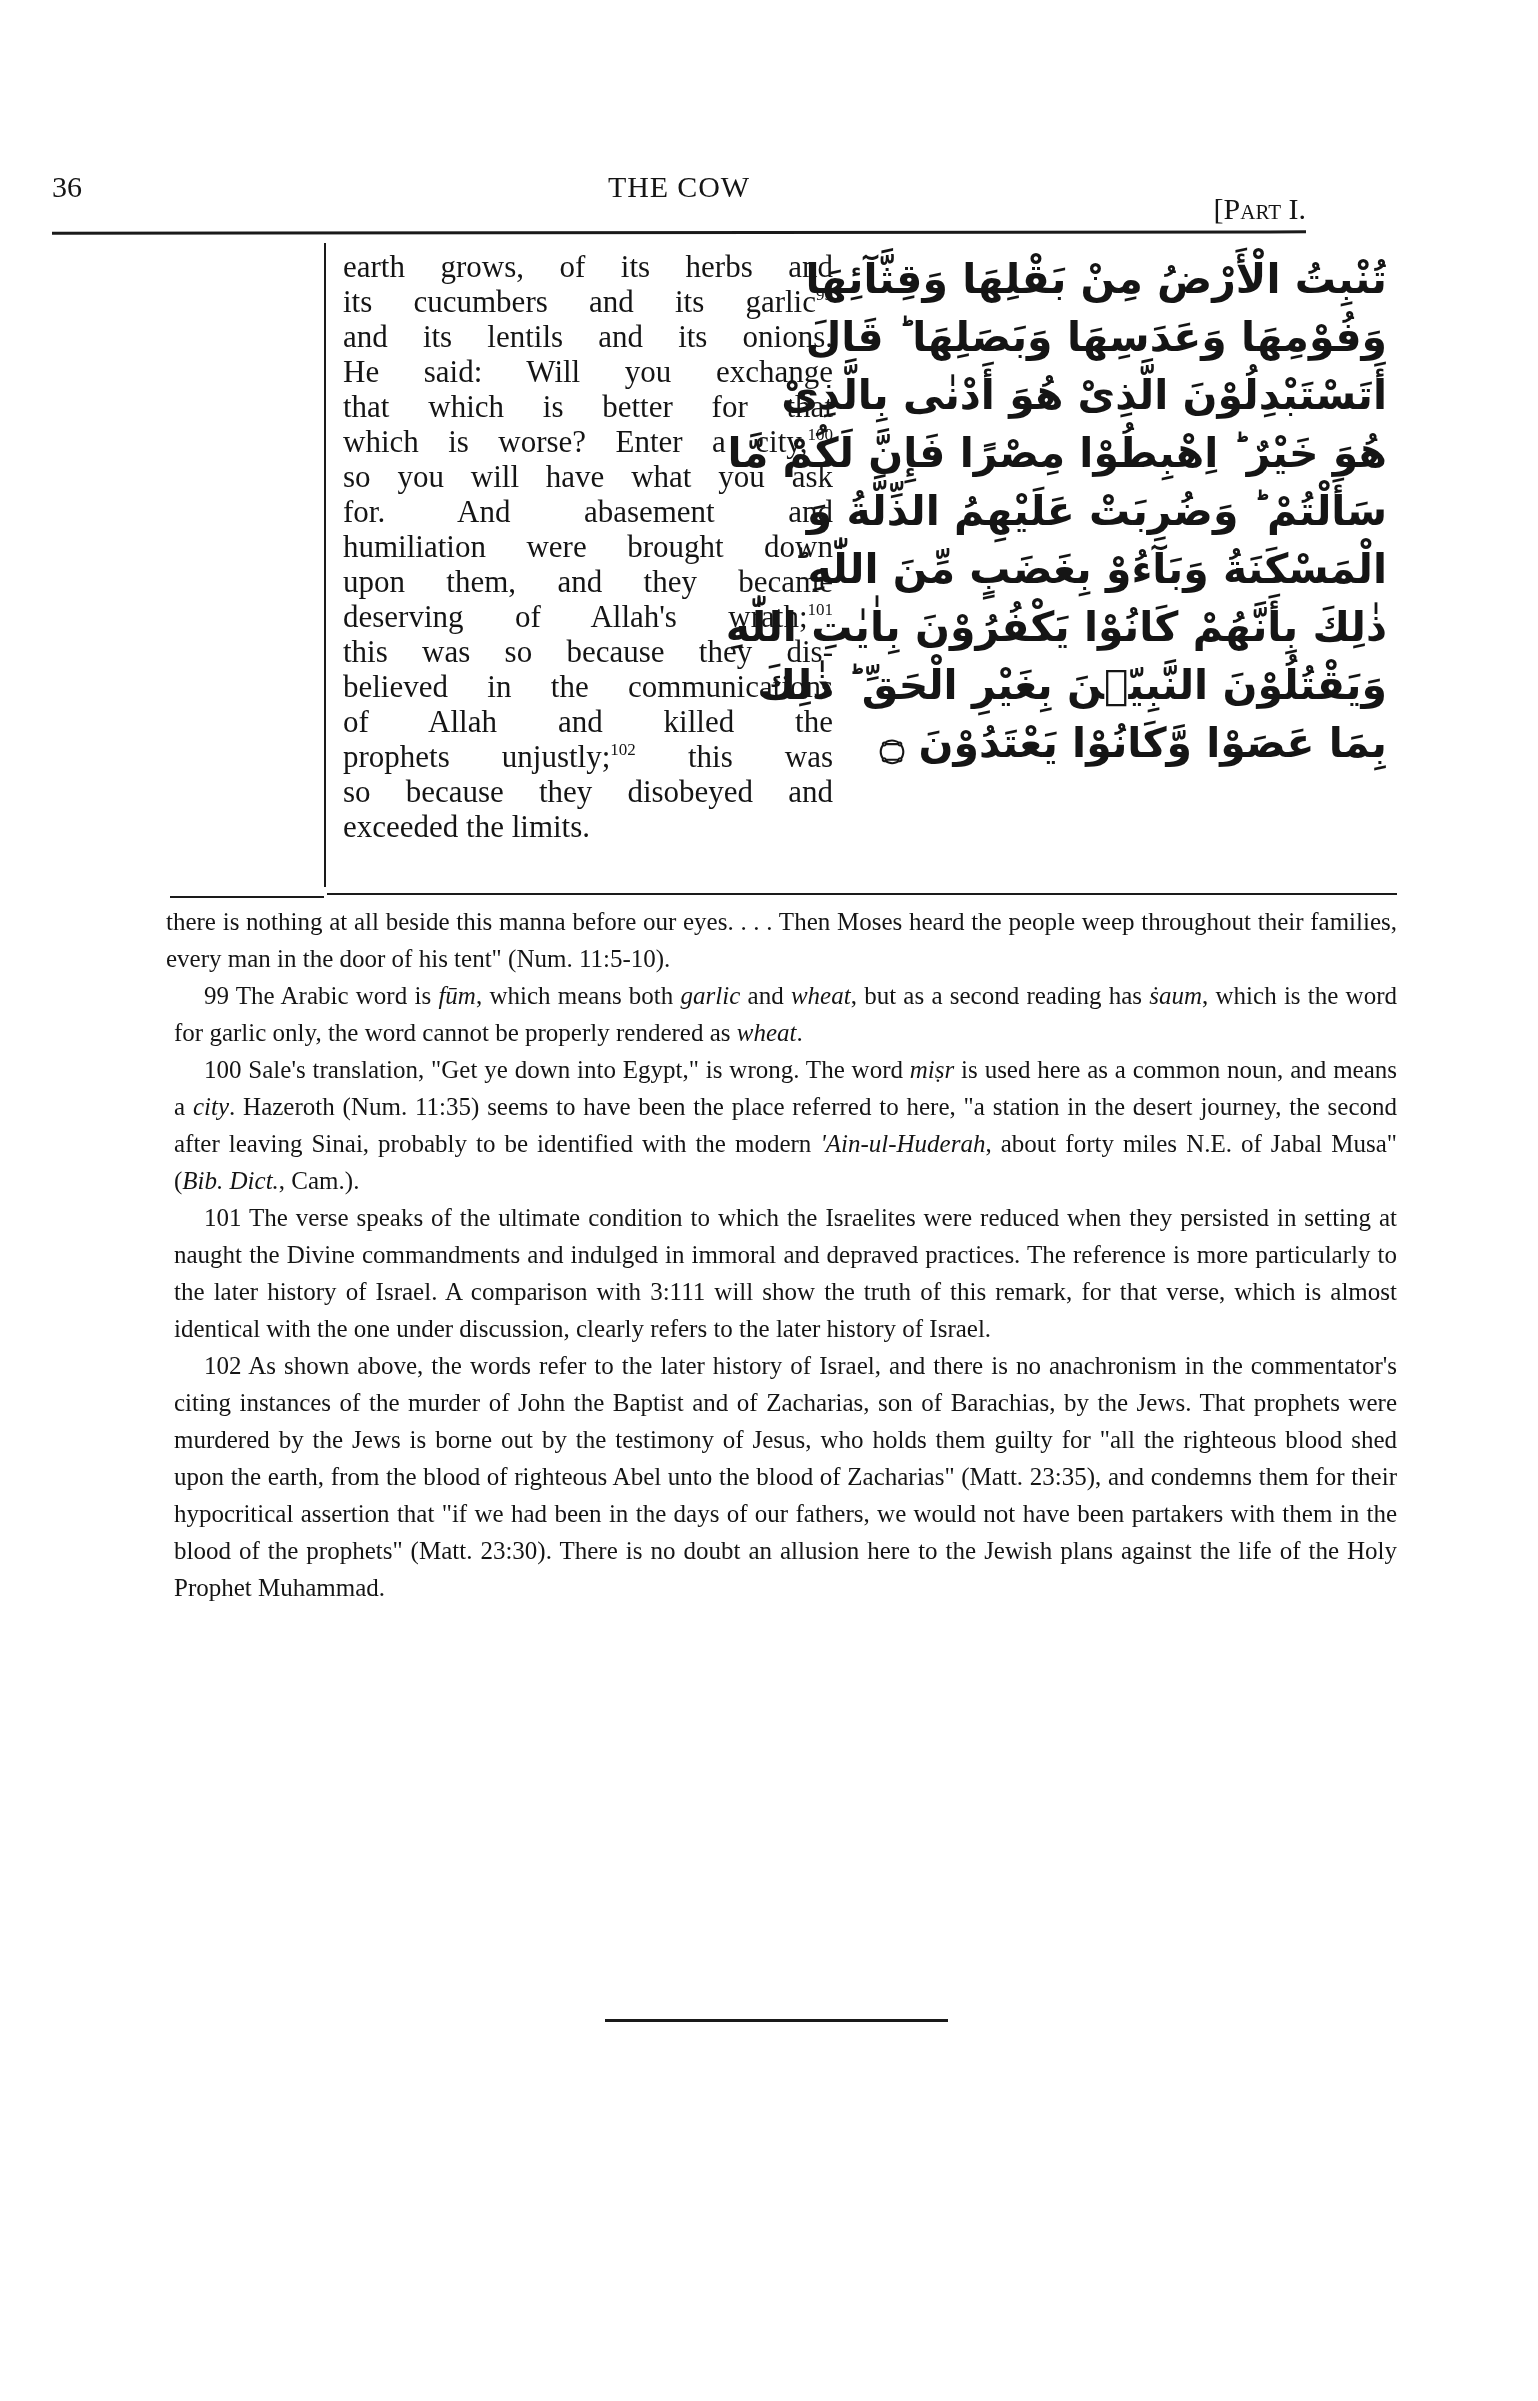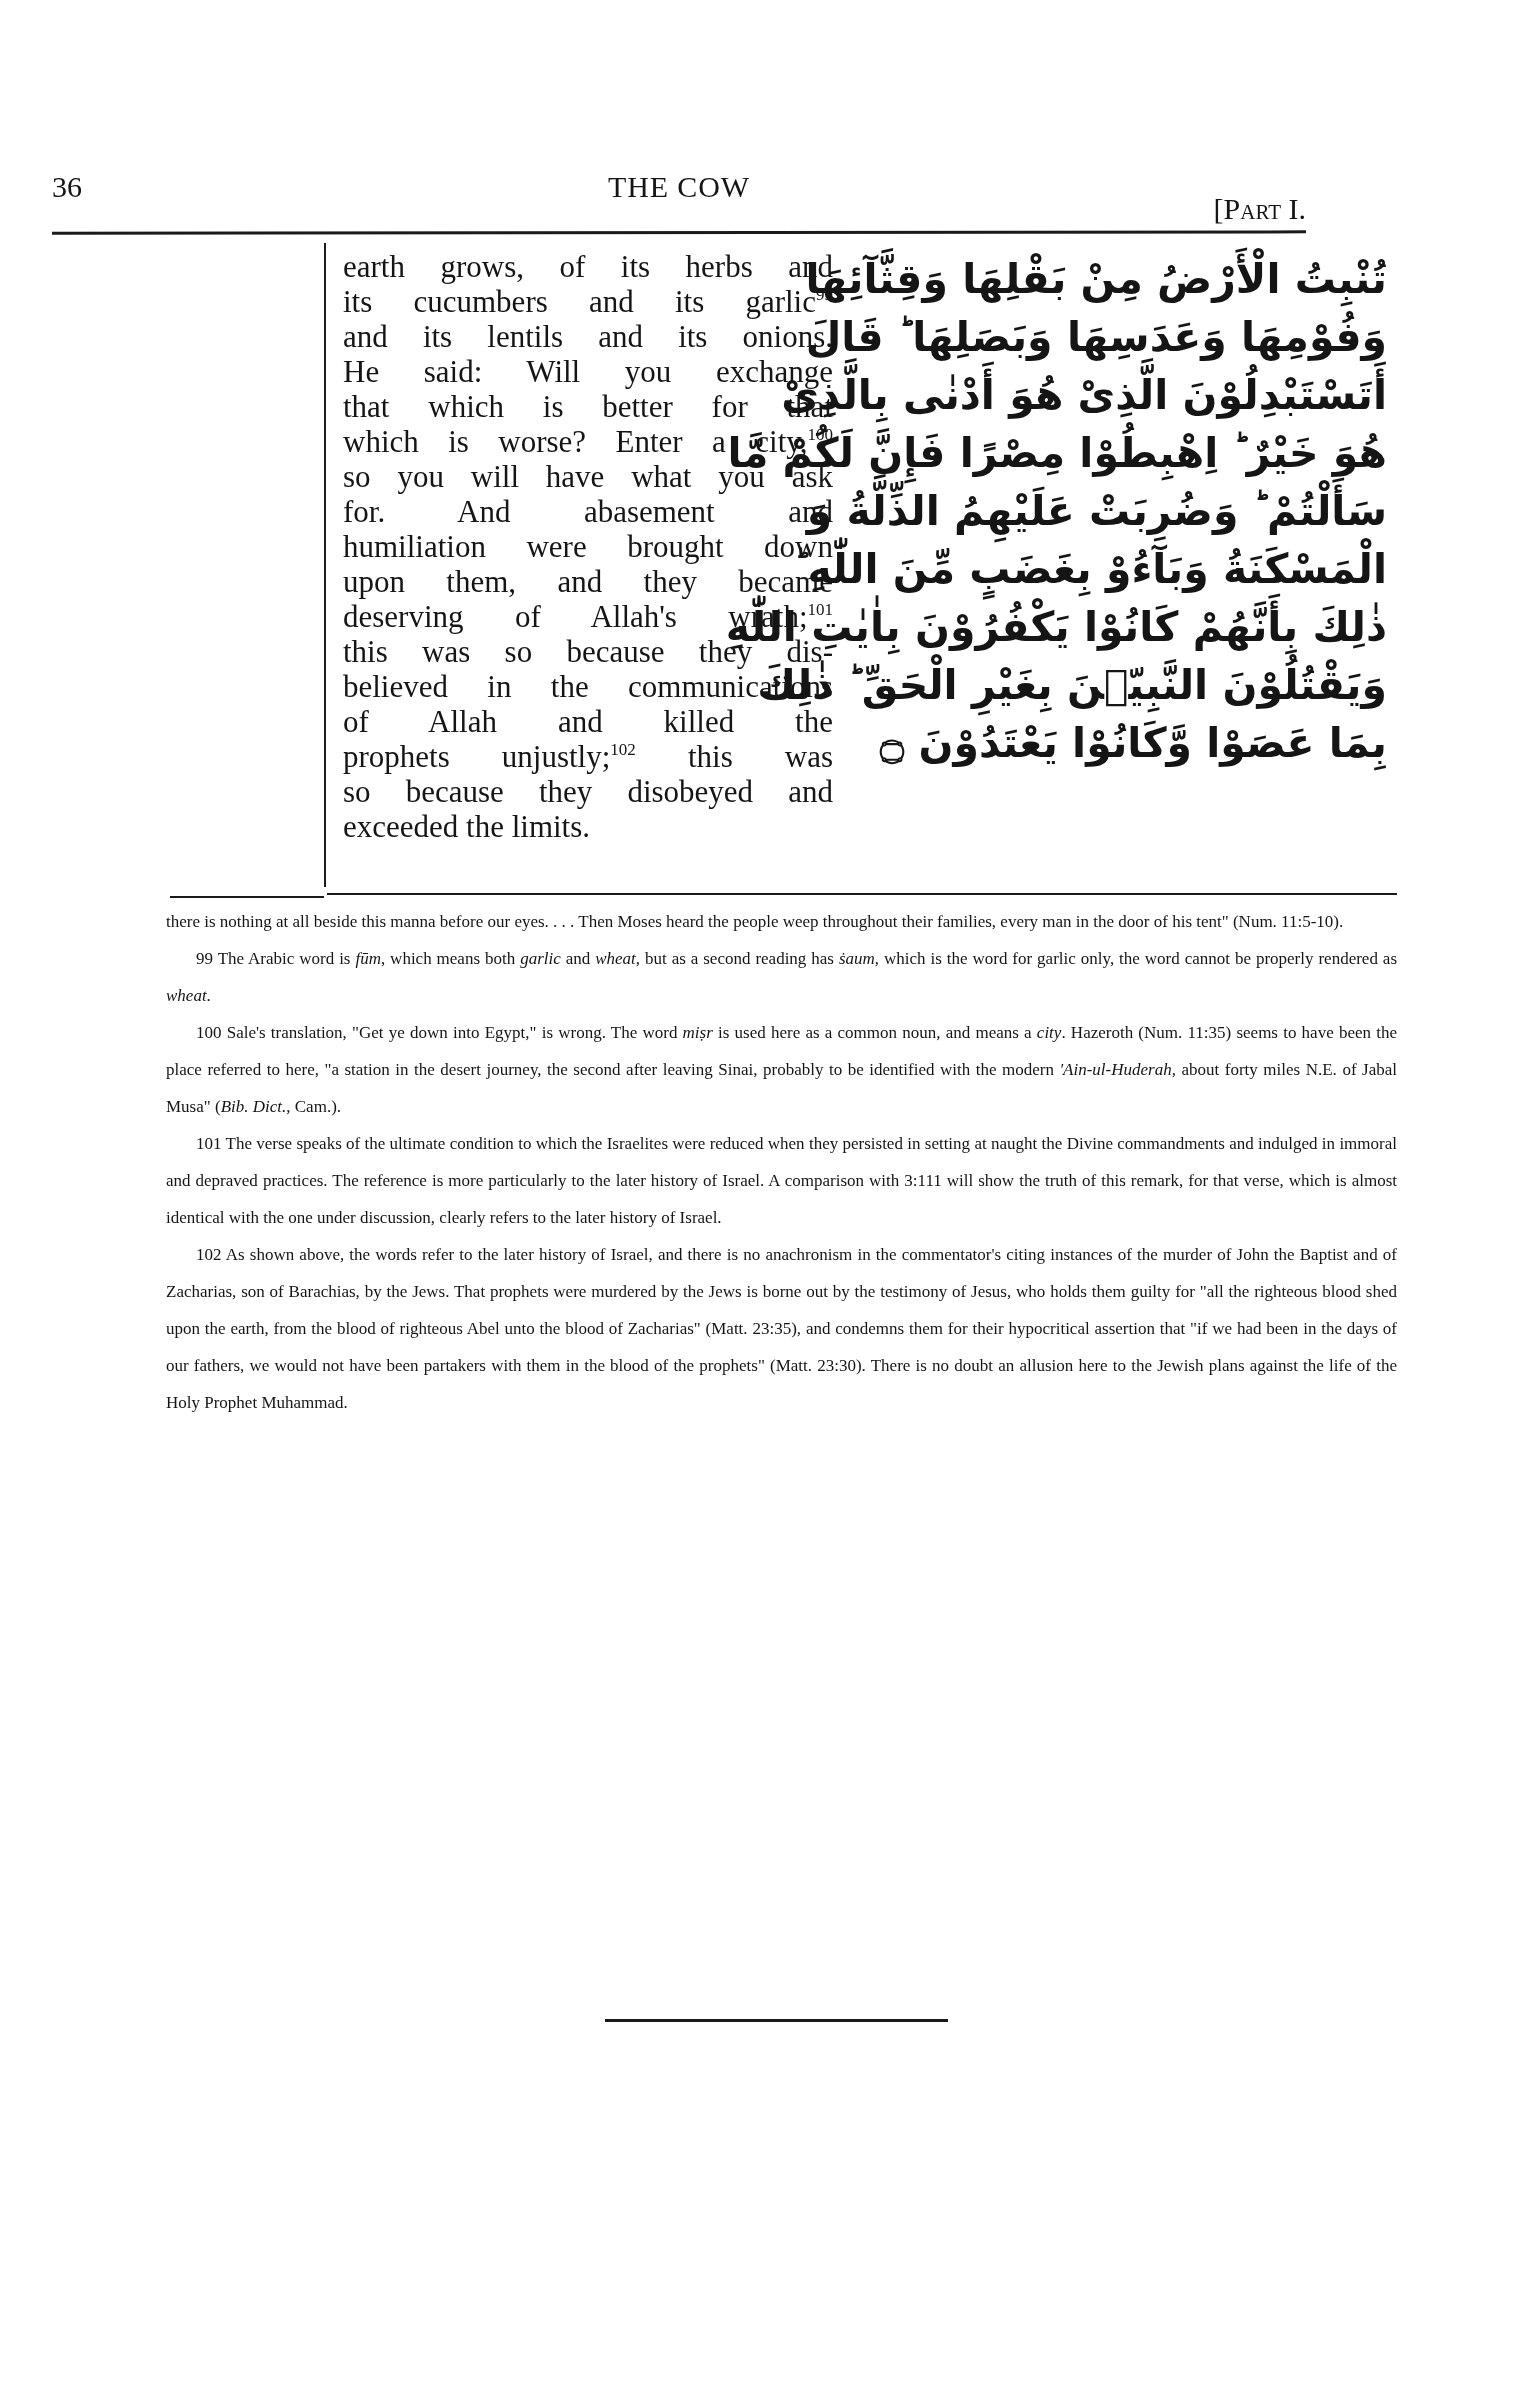--- a/index.html
+++ b/index.html
@@ -12,24 +12,24 @@
   .vdivider { position: absolute; left: 324px; top: 243px; width: 1.8px; height: 644px; background: #1a1a1a; }
   .rule-mid-left { position: absolute; top: 896px; left: 170px; width: 154px; height: 1.8px; background: #1a1a1a; }
   .rule-mid-right { position: absolute; top: 893px; left: 327px; width: 1070px; height: 1.8px; background: #1a1a1a; }
   .translation { position: absolute; left: 343px; top: 249px; width: 490px; font-family: "Liberation Serif", serif; font-size: 31px; line-height: 35px; }
   .translation .line { display: block; text-align: justify; text-align-last: justify; white-space: nowrap; height: 35px; }
   .translation .line.last { text-align-last: left; }
   .translation sup { font-size: 17px; vertical-align: 12.5px; line-height: 0; }
   .arabic { position: absolute; left: 859px; top: 250px; width: 528px; direction: rtl; font-family: "DejaVu Sans", sans-serif; font-size: 41px; line-height: 58px; font-weight: bold; }
   .arabic .aline { display: block; text-align: justify; text-align-last: justify; white-space: nowrap; height: 58px; }
   .arabic .aline.last { text-align-last: right; }
-  .notes { position: absolute; left: 166px; top: 903px; width: 1231px; font-family: "Liberation Serif", serif; font-size: 17px; line-height: 37px; }
+  .notes { position: absolute; left: 166px; top: 903px; width: 1231px; font-family: "Liberation Serif", serif; font-size: 25px; line-height: 37px; }
   .notes p { margin: 0; text-align: justify; }
   .notes p.cont { text-indent: 0; }
-  .notes p.note { text-indent: 30px; }
+  .notes p.note { text-indent: 30px; margin-left: 8px; }
   .notes i { font-style: italic; }
   .rule-bottom { position: absolute; top: 2019px; left: 605px; width: 343px; height: 2.7px; background: #1a1a1a; }
 </style>
 </head>
 <body>
 
 <div class="runhead">
   <span class="pgnum">36</span>
   <span class="title">THE COW</span>
   <span class="part">[Part I.</span>

